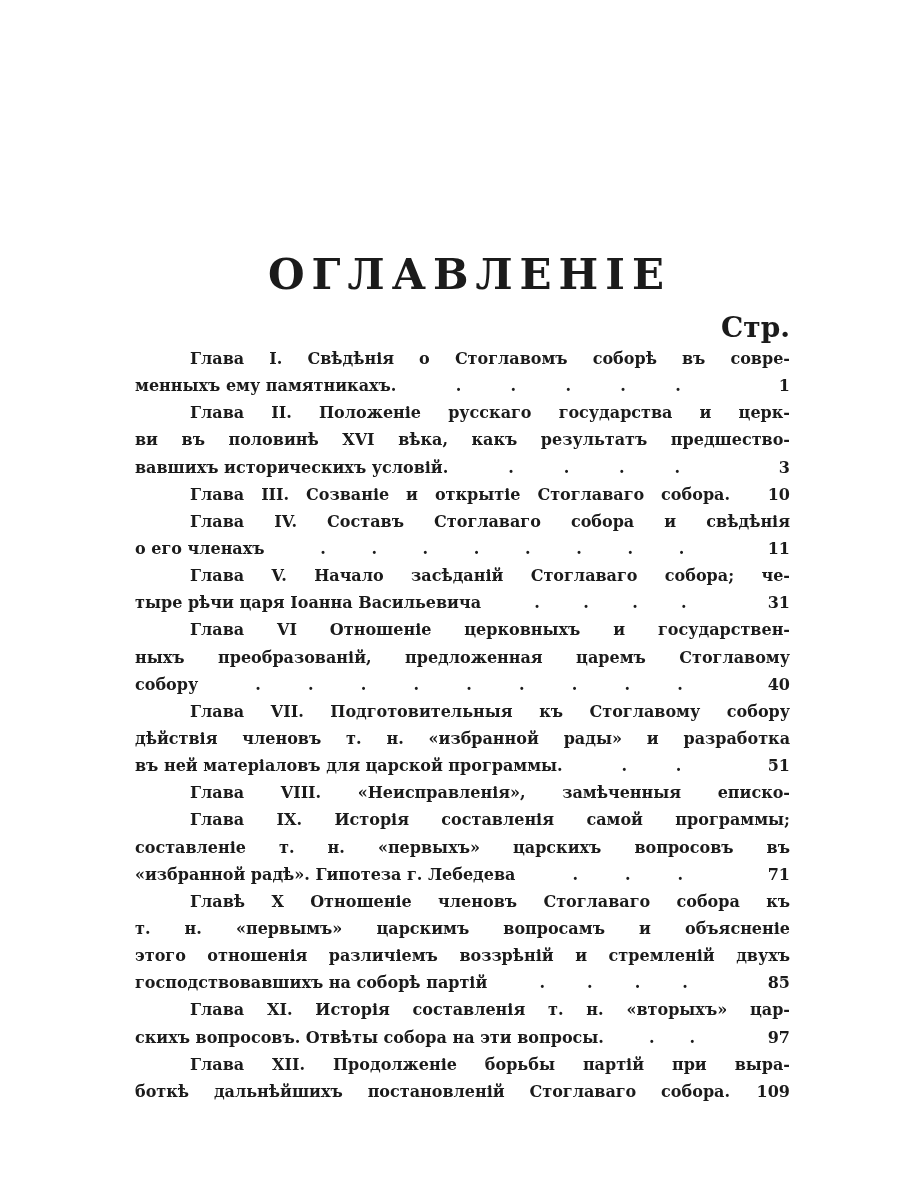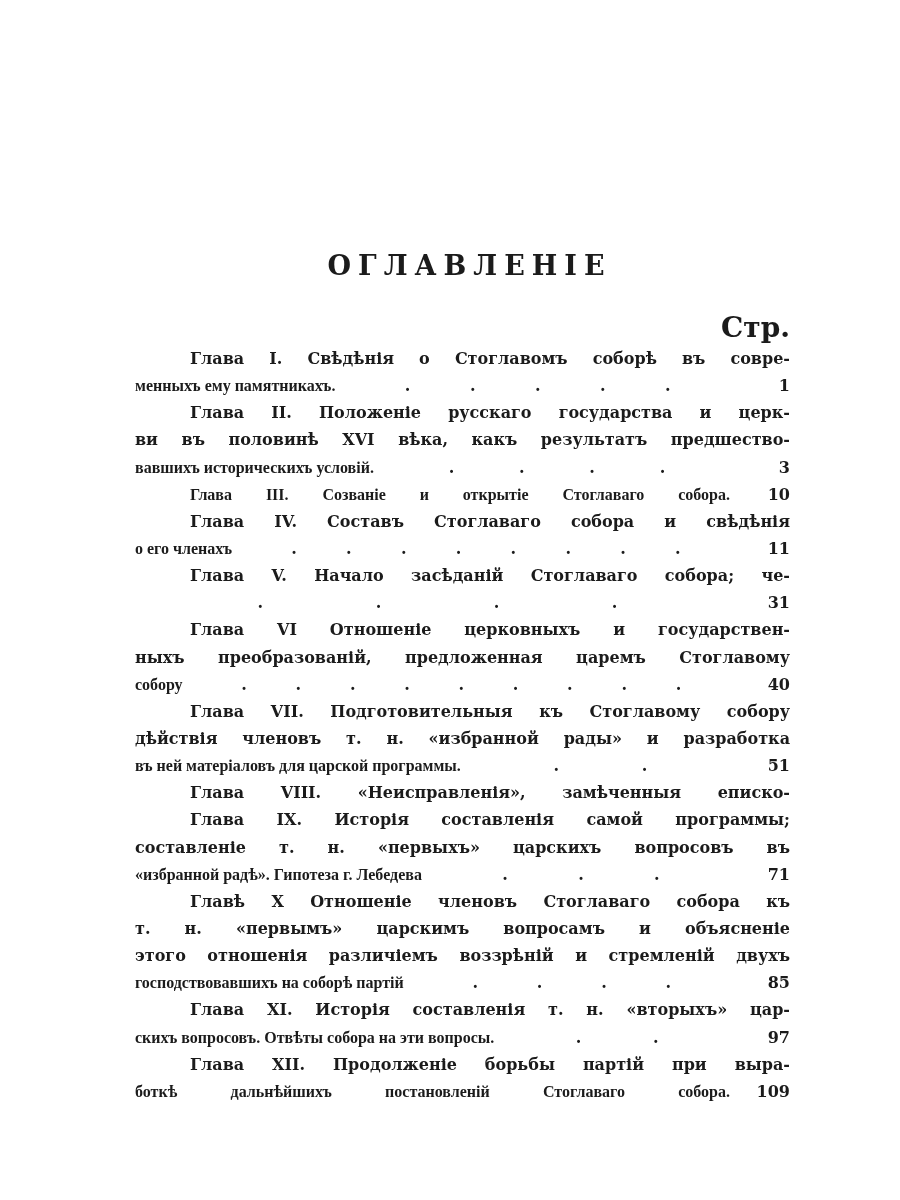--- a/index.html
+++ b/index.html
@@ -20,21 +20,21 @@
     font-family: "DejaVu Serif", serif;
     font-weight: bold;
     overflow: hidden;
   }
   .title {
     position: absolute;
     left: 135px;
     top: 250px;
     width: 655px;
     text-align: center;
-    font-size: 27px;
+    font-size: 42px;
     font-weight: bold;
     letter-spacing: 7px;
     padding-left: 7px; 
     white-space: nowrap;
   }
   .col-header {
     position: absolute;
     left: 135px;
     top: 311px;
     width: 655px;
@@ -61,21 +61,20 @@
   }
   .line.withpage {
     display: flex;
     align-items: baseline;
   }
   .line.withpage.indent {
     padding-left: 55px;
   }
   .line.withpage .t {
     white-space: nowrap;
-    font-family: Liberation Serif, serif;
   }
   .line.withpage .t.fill {
     flex: 1;
     text-align: justify;
     text-align-last: justify;
     white-space: normal;
     margin-right: 10px;
   }
   .dots {
     flex: 1;
@@ -134,20 +133,21 @@
           <span>.</span>
           <span>.</span>
           <span>.</span>
           <span>.</span>
           <span>.</span>
         </span>
         <span class="pg">11</span>
       </div>
       <div class="line indent fill"><span class="t">Глава V. Начало засѣданій Стоглаваго собора; че-</span></div>
       <div class="line withpage">
+        <span class="t">тыре рѣчи царя Іоанна Васильевича</span>
         <span class="dots">
           <span>.</span>
           <span>.</span>
           <span>.</span>
           <span>.</span>
         </span>
         <span class="pg">31</span>
       </div>
       <div class="line indent fill"><span class="t">Глава VI Отношеніе церковныхъ и государствен-</span></div>
       <div class="line fill"><span class="t">ныхъ преобразованій, предложенная царемъ Стоглавому</span></div>

